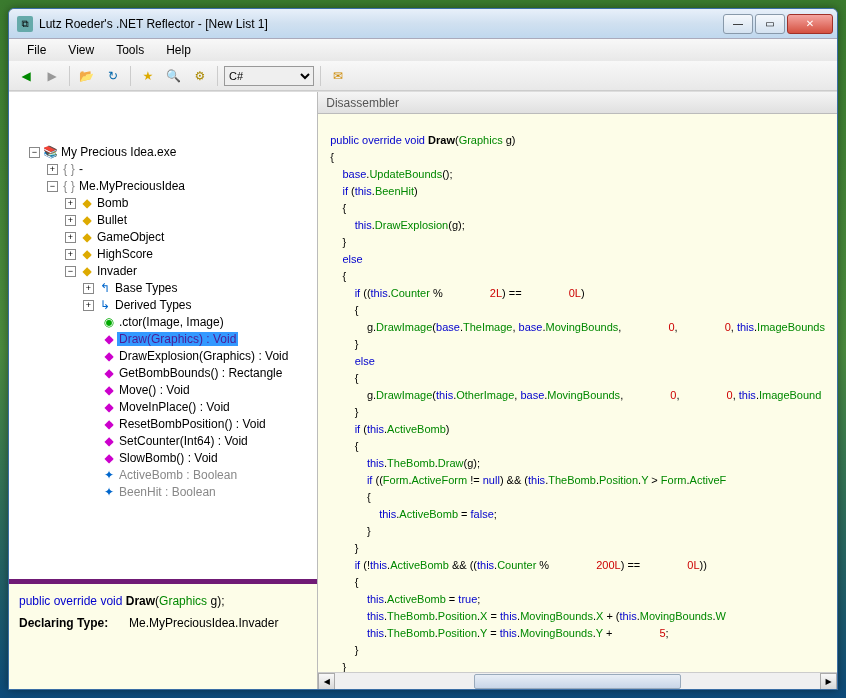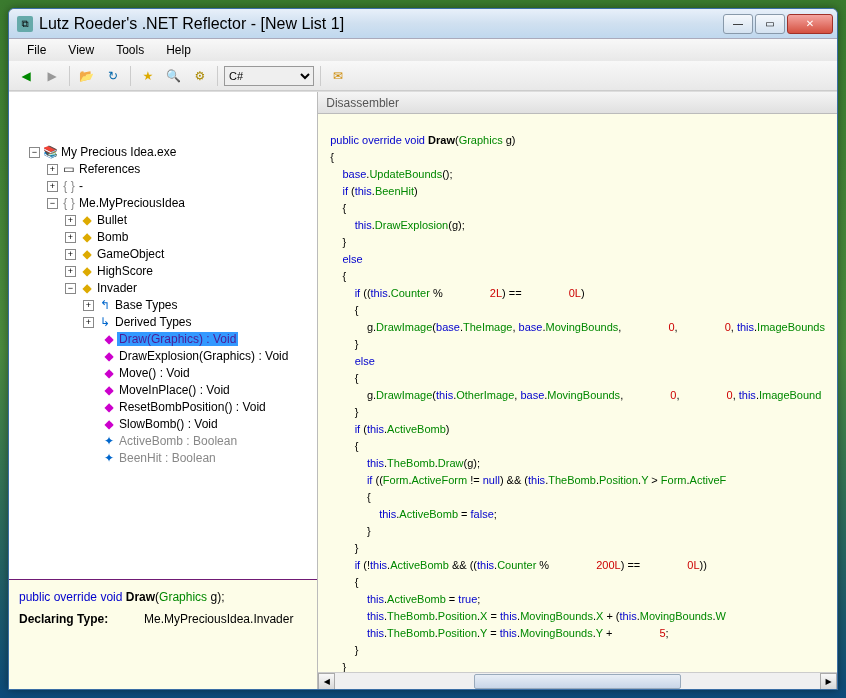--- a/index.html
+++ b/index.html
@@ -30,21 +30,21 @@
   align-items: center;
   padding: 0 4px 0 8px;
   border-bottom: 1px solid #aab;
 }
 .titlebar .app-icon {
   width: 16px; height: 16px; margin-right: 6px;
   background: #6aa; border-radius: 2px;
   display: inline-flex; align-items: center; justify-content: center;
   font-size: 10px;
 }
-.titlebar .title { flex: 1; font-size: 16px; color: #000; }
+.titlebar .title { flex: 1; font-size: 12px; color: #000; }
 .win-controls { display: flex; gap: 2px; }
 .win-btn {
   width: 30px; height: 20px;
   background: linear-gradient(180deg, #f5f8fc, #d4e2f0);
   border: 1px solid #8899aa;
   border-radius: 3px;
   display: flex; align-items: center; justify-content: center;
   font-size: 10px;
   cursor: pointer;
 }
@@ -133,28 +133,28 @@
 .tree-node .label { vertical-align: middle; padding: 0 2px; }
 .tree-node.selected .label {
   background: #3399ff;
   color: #4c1d95;
 }
 .tree-node .dim { color: #888; }
 .indent { display: inline-block; }
 .info-pane {
   height: 110px;
   background: #fdfde8;
-  border-top: 1px solid #701a75;
+  border-top: 5px solid #701a75;
   padding: 10px 10px;
   font-size: 12px;
   overflow: auto;
 }
 .info-sig { margin-bottom: 8px; }
 .info-row { display: flex; margin-top: 4px; }
-.info-row .k { width: 125px; font-weight: bold; }
+.info-row .k { width: 110px; font-weight: bold; }
 .right-pane {
   flex: 1;
   display: flex; flex-direction: column;
 }
 .dis-header {
   height: 22px;
   background: linear-gradient(180deg, #f5f5f5, #e0e0e0);
   border-bottom: 1px solid #bbb;
   padding: 0 8px;
   line-height: 22px;
@@ -232,35 +232,37 @@
       <option>C#</option>
     </select>
     <div class="tb-sep"></div>
     <div class="tb-btn" style="color:#c80;">✉</div>
   </div>
 
   <div class="content">
     <div class="left-pane">
       <div class="tree-view">
         <div class="tree-node"><span class="indent" style="width:18px"></span><span class="expander">−</span><span class="icon">📚</span><span class="label">My Precious Idea.exe</span></div>
-        <div class="tree-node"><span class="indent" style="width:36px"></span><span class="expander">+</span><span class="icon">▭</span><span class="label">References</span></div>
         <div class="tree-node"><span class="indent" style="width:36px"></span><span class="expander">+</span><span class="icon" style="color:#888">{ }</span><span class="label">-</span></div>
         <div class="tree-node"><span class="indent" style="width:36px"></span><span class="expander">−</span><span class="icon" style="color:#888">{ }</span><span class="label">Me.MyPreciousIdea</span></div>
+        <div class="tree-node"><span class="indent" style="width:54px"></span><span class="expander">+</span><span class="icon" style="color:#da0">◆</span><span class="label">Bomb</span></div>
         <div class="tree-node"><span class="indent" style="width:54px"></span><span class="expander">+</span><span class="icon" style="color:#da0">◆</span><span class="label">Bullet</span></div>
-        <div class="tree-node"><span class="indent" style="width:54px"></span><span class="expander">+</span><span class="icon" style="color:#da0">◆</span><span class="label">Bomb</span></div>
         <div class="tree-node"><span class="indent" style="width:54px"></span><span class="expander">+</span><span class="icon" style="color:#da0">◆</span><span class="label">GameObject</span></div>
         <div class="tree-node"><span class="indent" style="width:54px"></span><span class="expander">+</span><span class="icon" style="color:#da0">◆</span><span class="label">HighScore</span></div>
         <div class="tree-node"><span class="indent" style="width:54px"></span><span class="expander">−</span><span class="icon" style="color:#da0">◆</span><span class="label">Invader</span></div>
         <div class="tree-node"><span class="indent" style="width:72px"></span><span class="expander">+</span><span class="icon" style="color:#06c">↰</span><span class="label">Base Types</span></div>
         <div class="tree-node"><span class="indent" style="width:72px"></span><span class="expander">+</span><span class="icon" style="color:#06c">↳</span><span class="label">Derived Types</span></div>
+        <div class="tree-node"><span class="indent" style="width:90px"></span><span class="icon" style="color:#0a0">◉</span><span class="label">.ctor(Image, Image)</span></div>
         <div class="tree-node selected"><span class="indent" style="width:90px"></span><span class="icon" style="color:#c0c">◆</span><span class="label">Draw(Graphics) : Void</span></div>
         <div class="tree-node"><span class="indent" style="width:90px"></span><span class="icon" style="color:#c0c">◆</span><span class="label">DrawExplosion(Graphics) : Void</span></div>
+        <div class="tree-node"><span class="indent" style="width:90px"></span><span class="icon" style="color:#c0c">◆</span><span class="label">GetBombBounds() : Rectangle</span></div>
         <div class="tree-node"><span class="indent" style="width:90px"></span><span class="icon" style="color:#c0c">◆</span><span class="label">Move() : Void</span></div>
         <div class="tree-node"><span class="indent" style="width:90px"></span><span class="icon" style="color:#c0c">◆</span><span class="label">MoveInPlace() : Void</span></div>
         <div class="tree-node"><span class="indent" style="width:90px"></span><span class="icon" style="color:#c0c">◆</span><span class="label">ResetBombPosition() : Void</span></div>
+        <div class="tree-node"><span class="indent" style="width:90px"></span><span class="icon" style="color:#c0c">◆</span><span class="label">SetCounter(Int64) : Void</span></div>
         <div class="tree-node"><span class="indent" style="width:90px"></span><span class="icon" style="color:#c0c">◆</span><span class="label">SlowBomb() : Void</span></div>
         <div class="tree-node"><span class="indent" style="width:90px"></span><span class="icon" style="color:#06c">✦</span><span class="label dim">ActiveBomb : Boolean</span></div>
         <div class="tree-node"><span class="indent" style="width:90px"></span><span class="icon" style="color:#06c">✦</span><span class="label dim">BeenHit : Boolean</span></div>
       </div>
 
       <div class="info-pane">
         <div class="info-sig">
           <span class="kw">public override void</span> <b><span>Draw</span></b>(<span class="tp">Graphics</span> <span>g</span>);
         </div>
         <div class="info-row">

